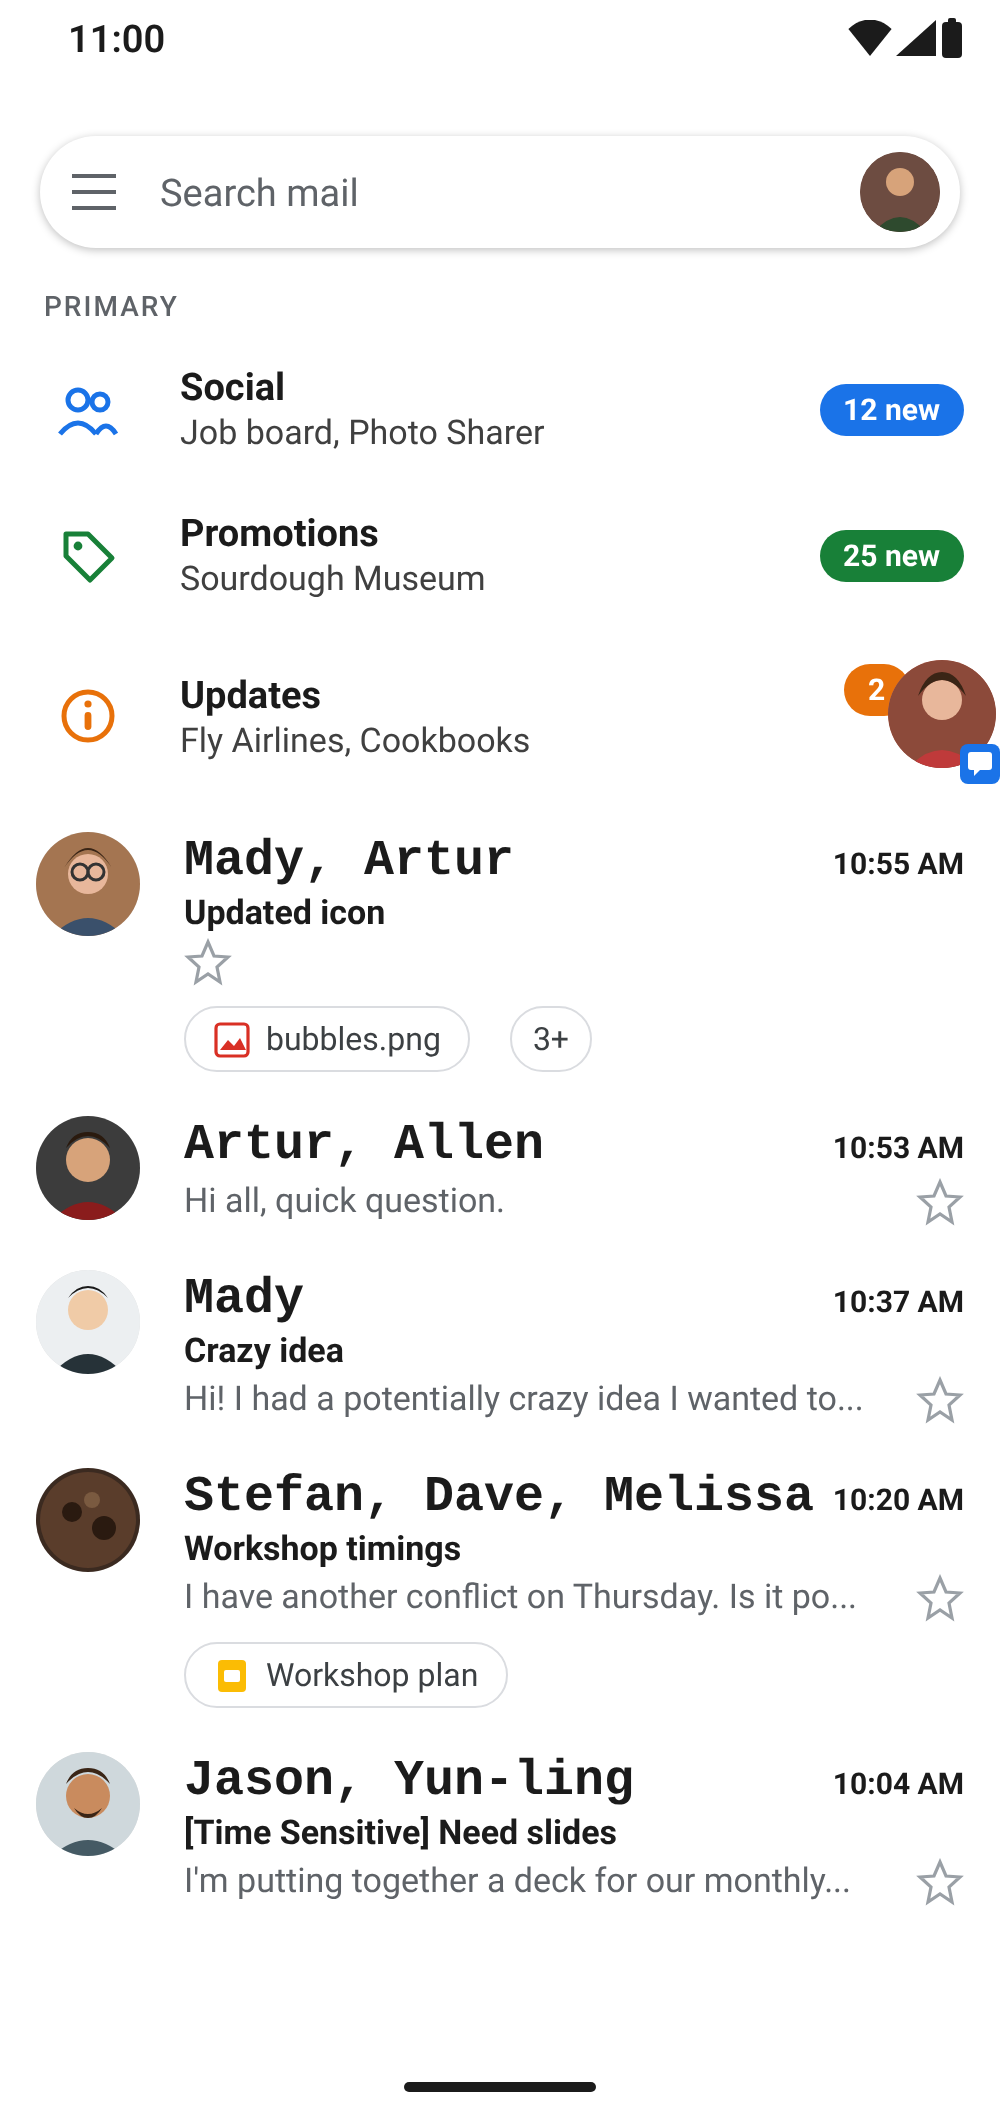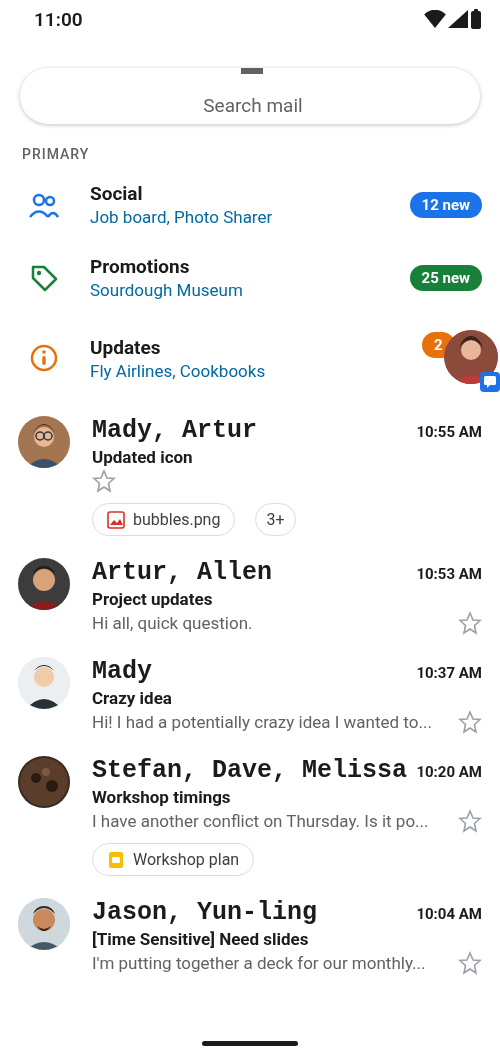--- a/index.html
+++ b/index.html
@@ -30,21 +30,20 @@
   .search-bar {
     margin: 36px 20px 8px 20px;
     height: 56px;
     border-radius: 28px;
     box-shadow: 0 1px 4px rgba(0,0,0,0.25);
     display: flex;
     align-items: center;
     padding: 0 10px 0 16px;
     gap: 20px;
     background: #fff;
-    flex-direction: column;
   }
   .hamburger { width: 24px; height: 18px; display: flex; flex-direction: column; justify-content: space-between; }
   .hamburger span { display: block; height: 2px; background: #5f6368; width: 22px; }
   .search-placeholder { flex: 1; color: #5f6368; font-size: 19px; }
   .avatar-small {
     width: 40px; height: 40px; border-radius: 50%;
     background: linear-gradient(135deg,#8d6e63,#5d4037);
     display: flex; align-items: center; justify-content: center;
     overflow: hidden;
   }
@@ -66,21 +65,21 @@
     padding: 14px 18px 14px 26px;
     gap: 28px;
   }
   .cat-icon {
     width: 36px; height: 36px;
     display: flex; align-items: center; justify-content: center;
     flex-shrink: 0;
   }
   .cat-text { flex: 1; min-width: 0; }
   .cat-title { font-size: 19px; font-weight: 700; color: #1b1b1b; }
-  .cat-sub   { font-size: 17px; color: #0369a1; margin-top: 2px; }
+  .cat-sub   { font-size: 17px; color: #404040; margin-top: 2px; }
   .badge {
     border-radius: 16px;
     padding: 4px 12px;
     font-size: 15px;
     font-weight: 700;
     color: #fff;
     white-space: nowrap;
   }
   .badge-blue { background:#1a73e8; }
   .badge-green { background:#188038; }
@@ -279,21 +278,20 @@
         <circle cx="26" cy="22" r="11" fill="#d7a37a"></circle>
         <path d="M15 16 Q26 4 37 16 Q34 8 26 8 Q18 8 15 16Z" fill="#2a1a0e"></path>
         <path d="M8 52 Q26 34 44 52Z" fill="#8a1c1c"></path>
       </svg>
   </div>
   <div class="email-body">
     <div class="email-top">
       <span class="sender">Artur, Allen</span>
       <span class="time">10:53 AM</span>
     </div>
-    <div class="subject">Project updates</div>
     <div class="snippet-line">
       <span class="snippet">Hi all, quick question.</span>
       <svg class="star" viewBox="0 0 24 24">
           <path d="M12 2 L15 9 L22 9.5 L16.5 14.5 L18 22 L12 18 L6 22 L7.5 14.5 L2 9.5 L9 9 Z" fill="none" stroke="#9aa0a6" stroke-width="1.6"></path>
         </svg>
     </div>
   </div>
 </div>
 
 <div class="email-row">

